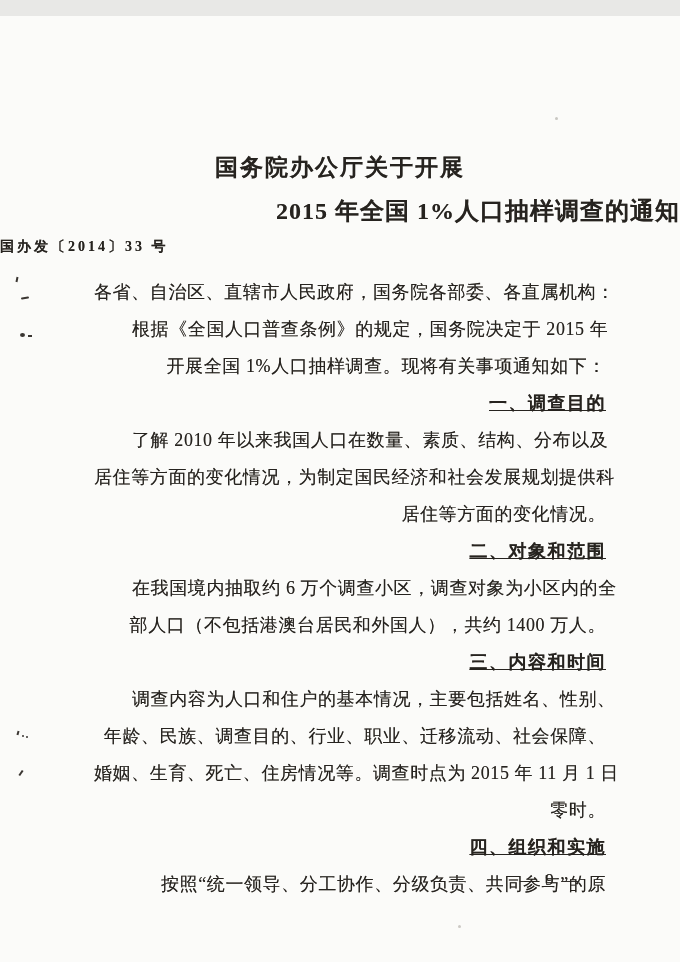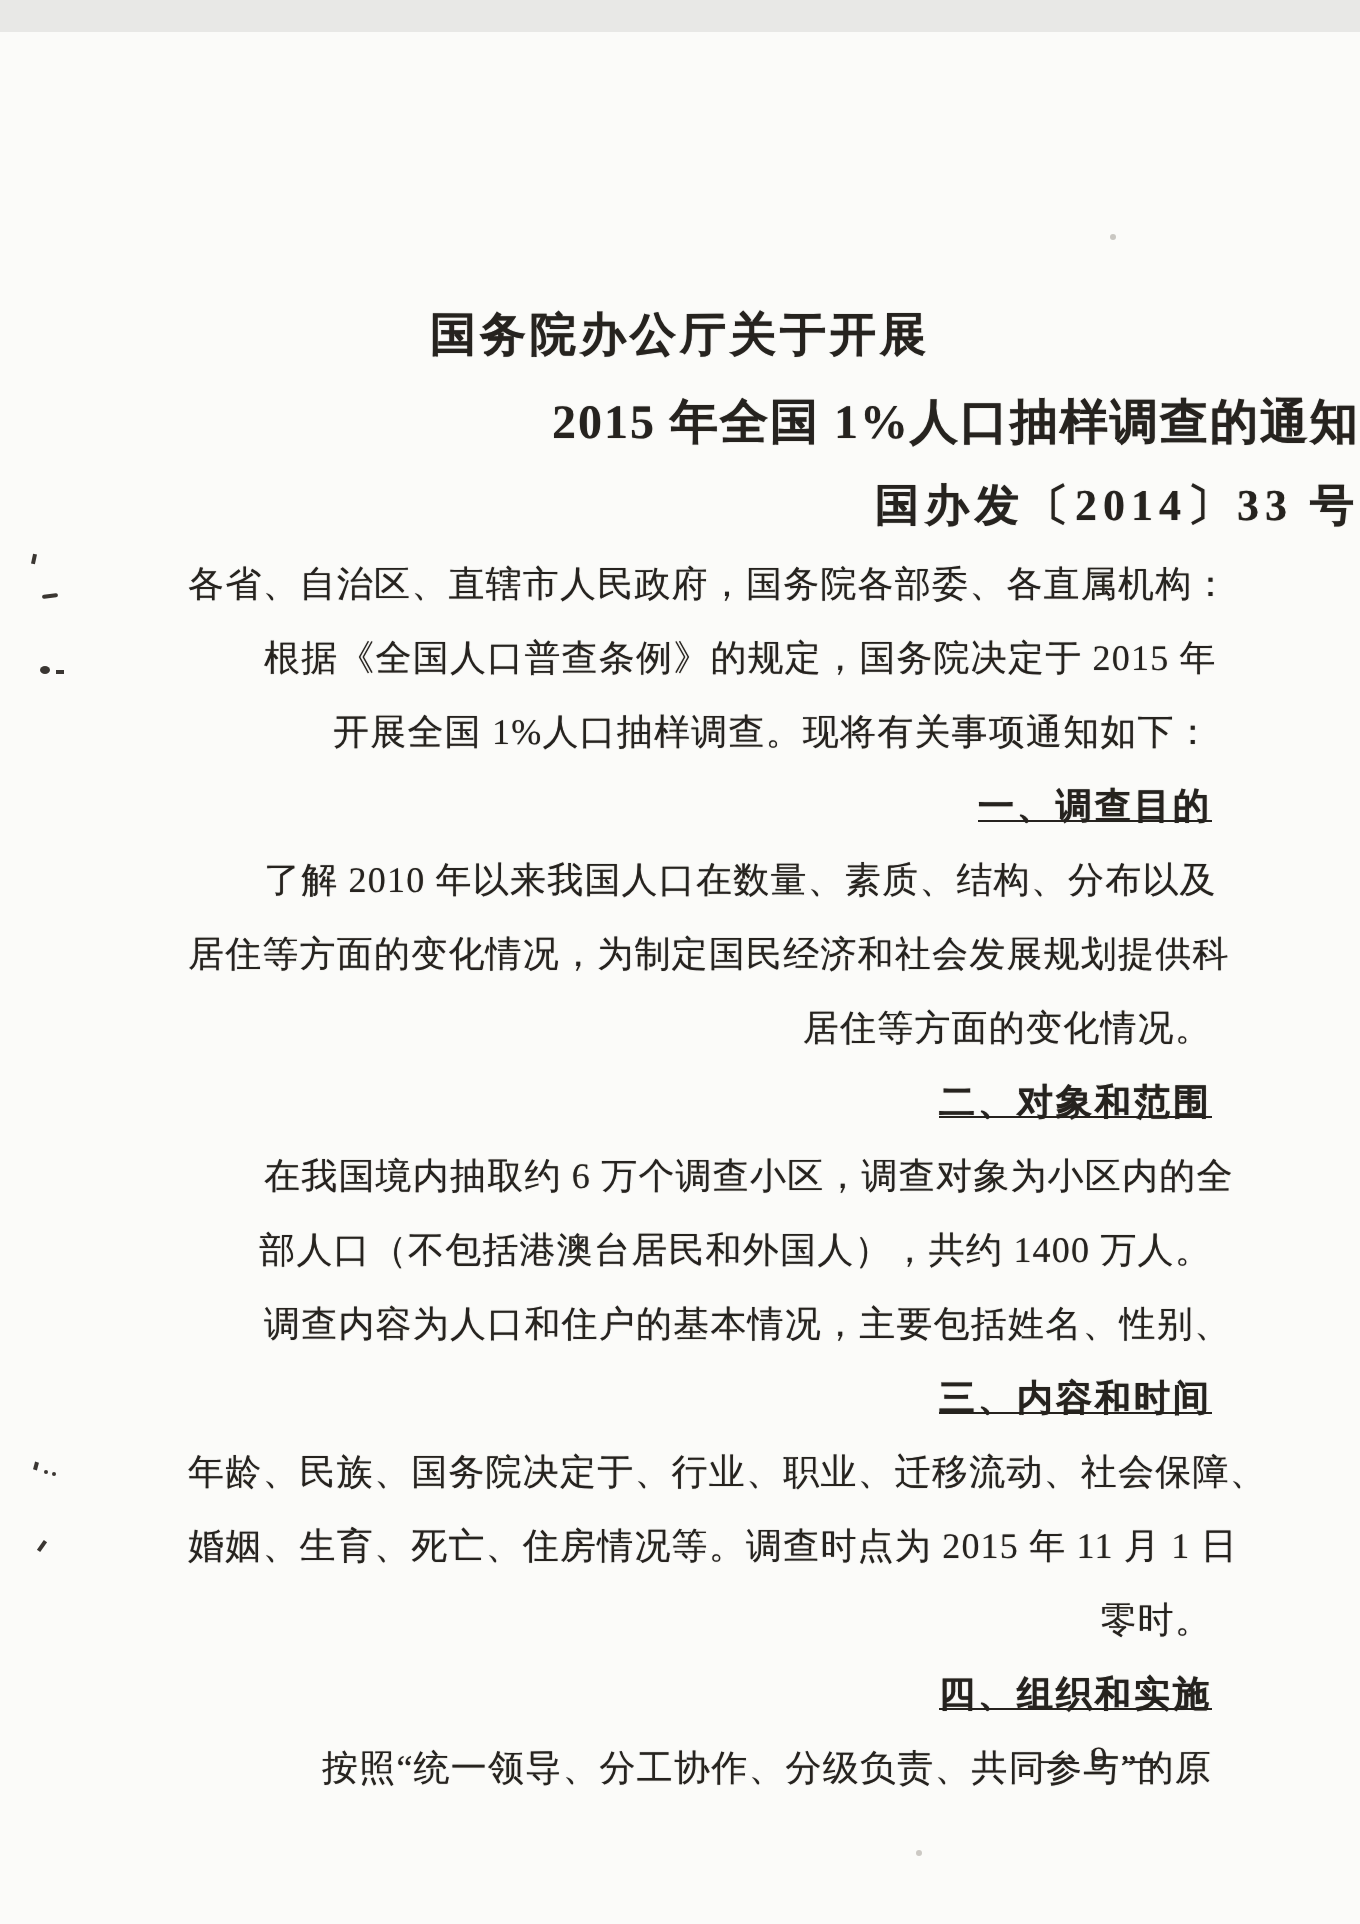--- a/index.html
+++ b/index.html
@@ -32,22 +32,22 @@
     position: absolute;
     top: 179px; left: 0; right: 0;
     text-align: right;
     font-size: 24px;
     font-weight: bold;
     letter-spacing: 1px;
   }
   .doc-number {
     position: absolute;
     top: 222px; left: 0; right: 0;
-    text-align: right;
-    font-size: 22px;
+    text-align: left;
+    font-size: 14px;
     font-weight: 600;
     letter-spacing: 3px;
   }
   .body-block {
     position: absolute;
     top: 258px;
     left: 94px;
     width: 512px;
   }
   .line {
@@ -101,23 +101,23 @@
     <div class="line">各省、自治区、直辖市人民政府，国务院各部委、各直属机构：</div>
     <div class="line indent">根据《全国人口普查条例》的规定，国务院决定于 2015 年</div>
     <div class="line">开展全国 1%人口抽样调查。现将有关事项通知如下：</div>
     <div class="line indent heading">一、调查目的</div>
     <div class="line indent">了解 2010 年以来我国人口在数量、素质、结构、分布以及</div>
     <div class="line">居住等方面的变化情况，为制定国民经济和社会发展规划提供科</div>
     <div class="line">居住等方面的变化情况。</div>
     <div class="line indent heading">二、对象和范围</div>
     <div class="line indent">在我国境内抽取约 6 万个调查小区，调查对象为小区内的全</div>
     <div class="line">部人口（不包括港澳台居民和外国人），共约 1400 万人。</div>
+    <div class="line indent heading">三、内容和时间</div>
     <div class="line indent">调查内容为人口和住户的基本情况，主要包括姓名、性别、</div>
-    <div class="line indent heading">三、内容和时间</div>
-    <div class="line">年龄、民族、国务院决定于、行业、职业、迁移流动、社会保障、</div>
+    <div class="line">年龄、民族、调查目的、行业、职业、迁移流动、社会保障、</div>
     <div class="line">婚姻、生育、死亡、住房情况等。调查时点为 2015 年 11 月 1 日</div>
     <div class="line">零时。</div>
     <div class="line indent heading">四、组织和实施</div>
     <div class="line indent">按照“统一领导、分工协作、分级负责、共同参与”的原</div>
   </div>
 
   <div class="page-number">— 9 —</div>
 
   <div class="speck speck-1"></div>
   <div class="speck speck-2"></div>

